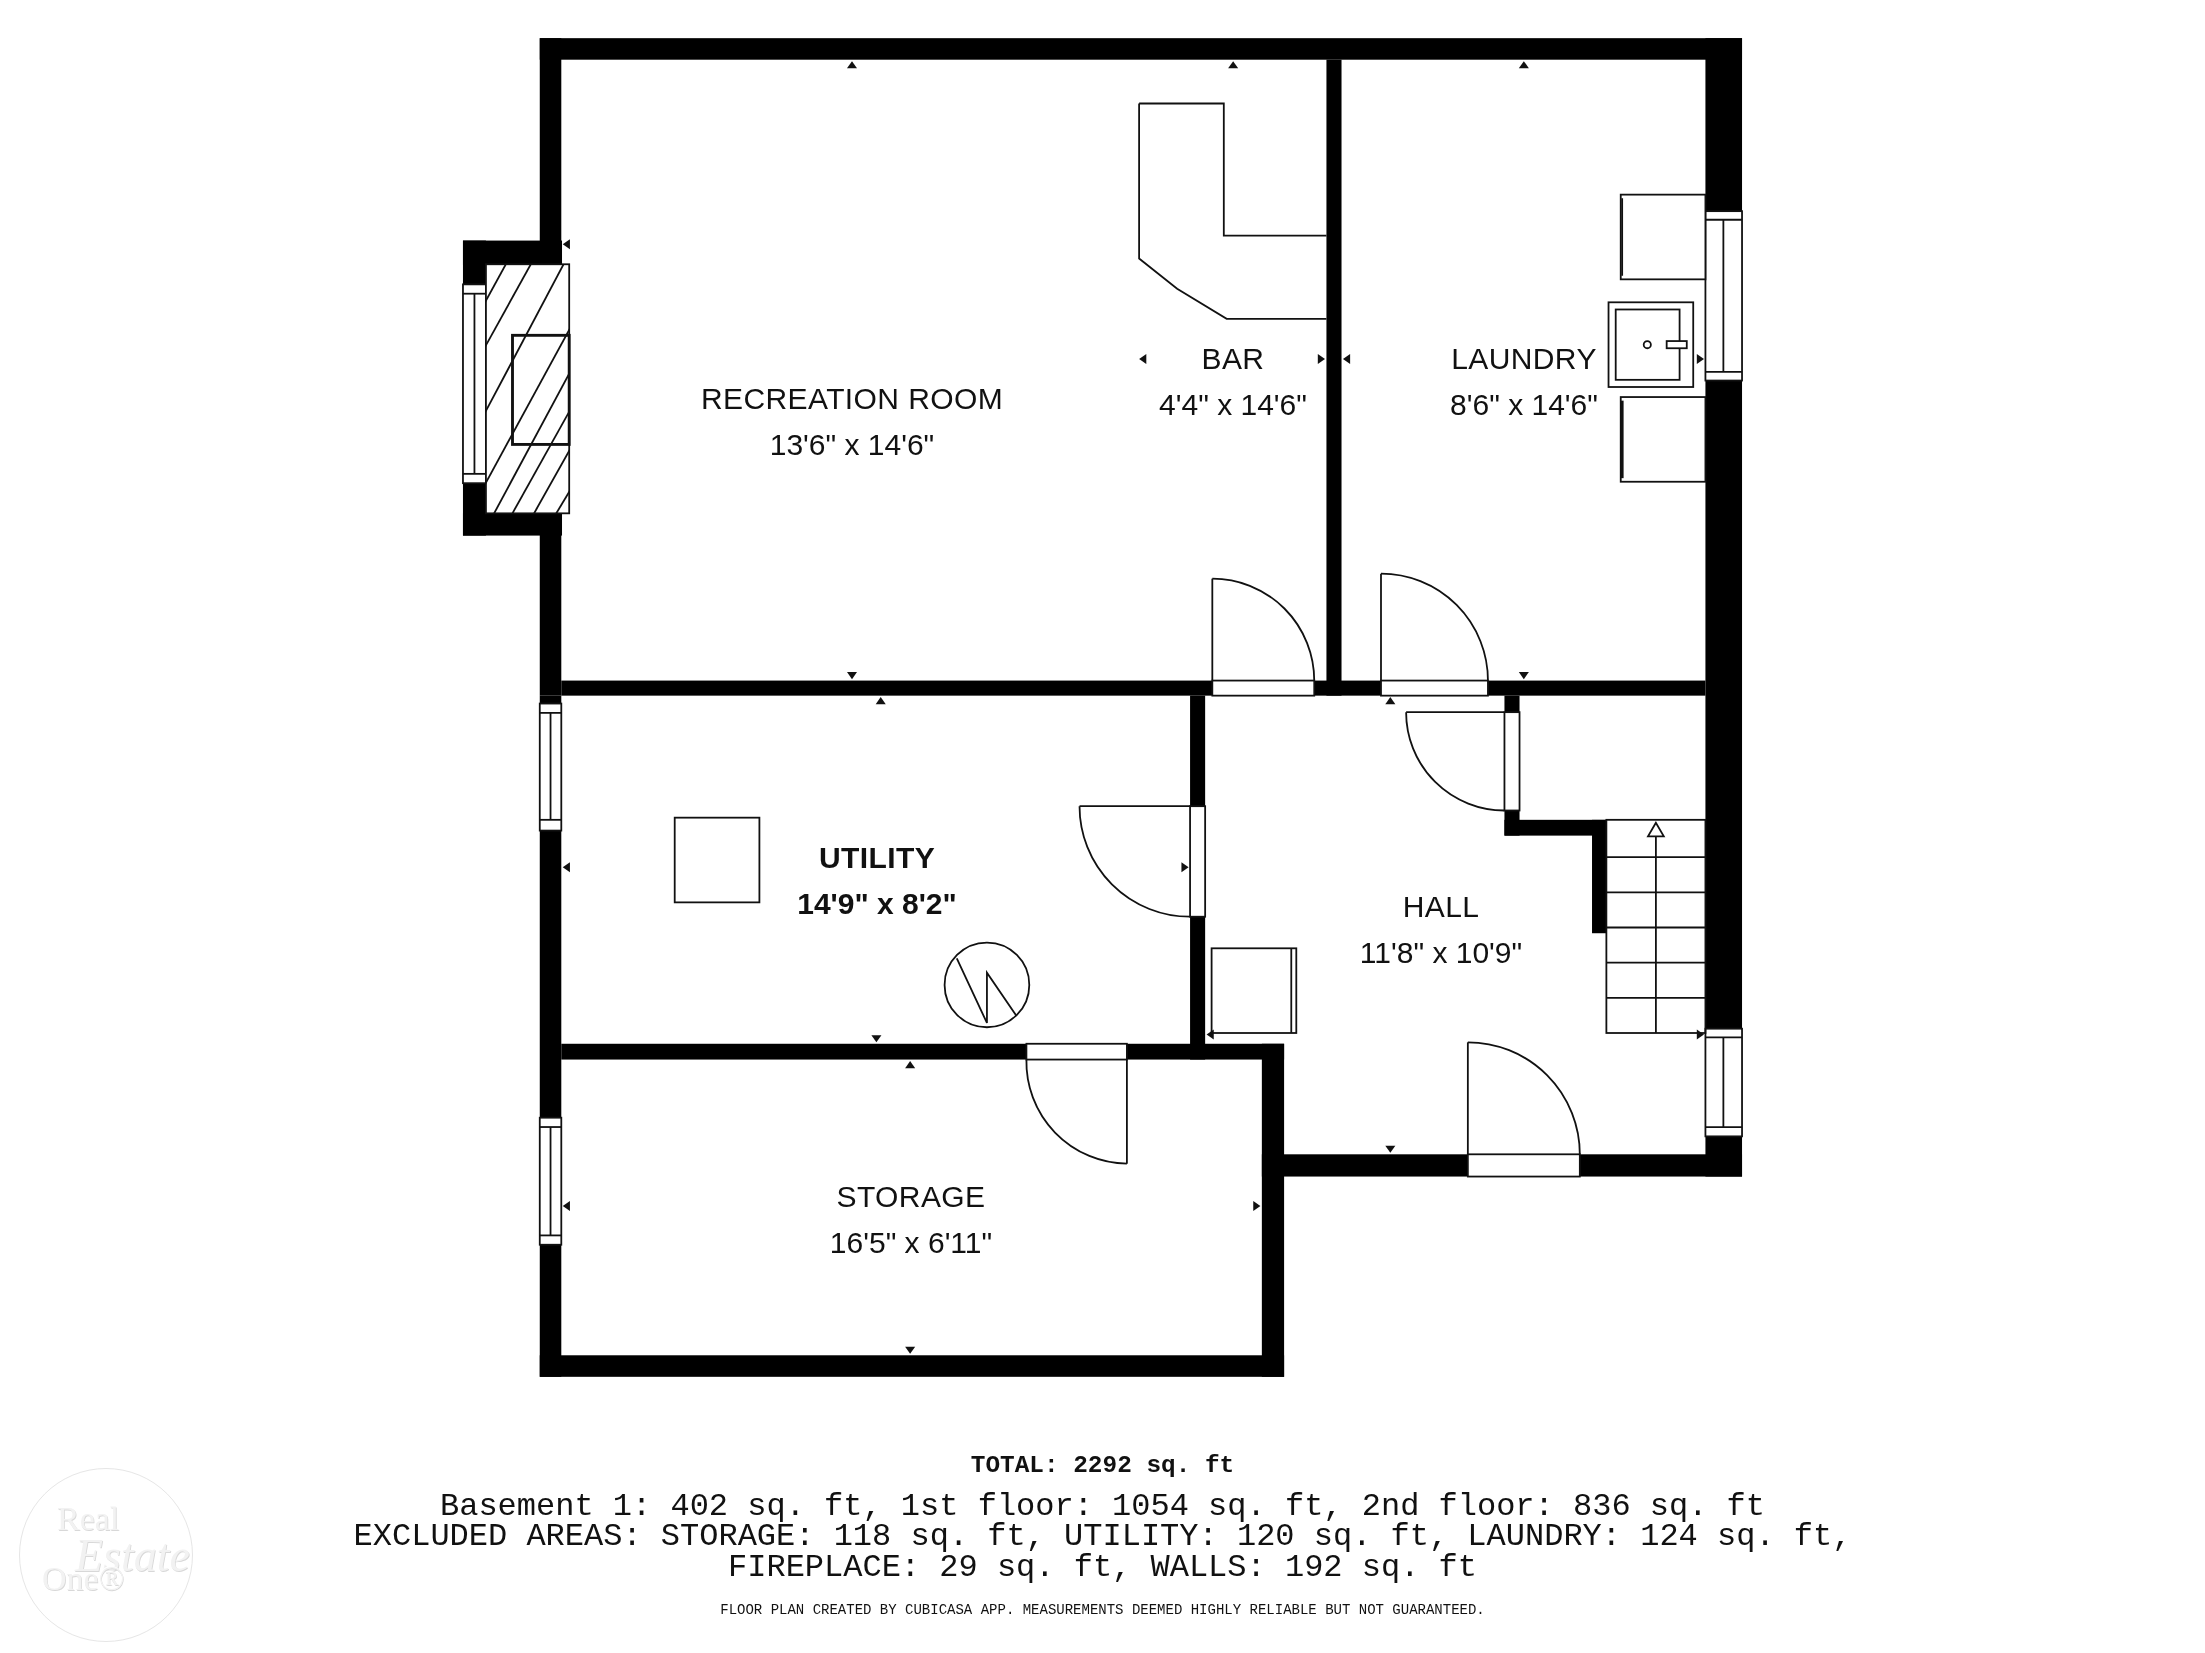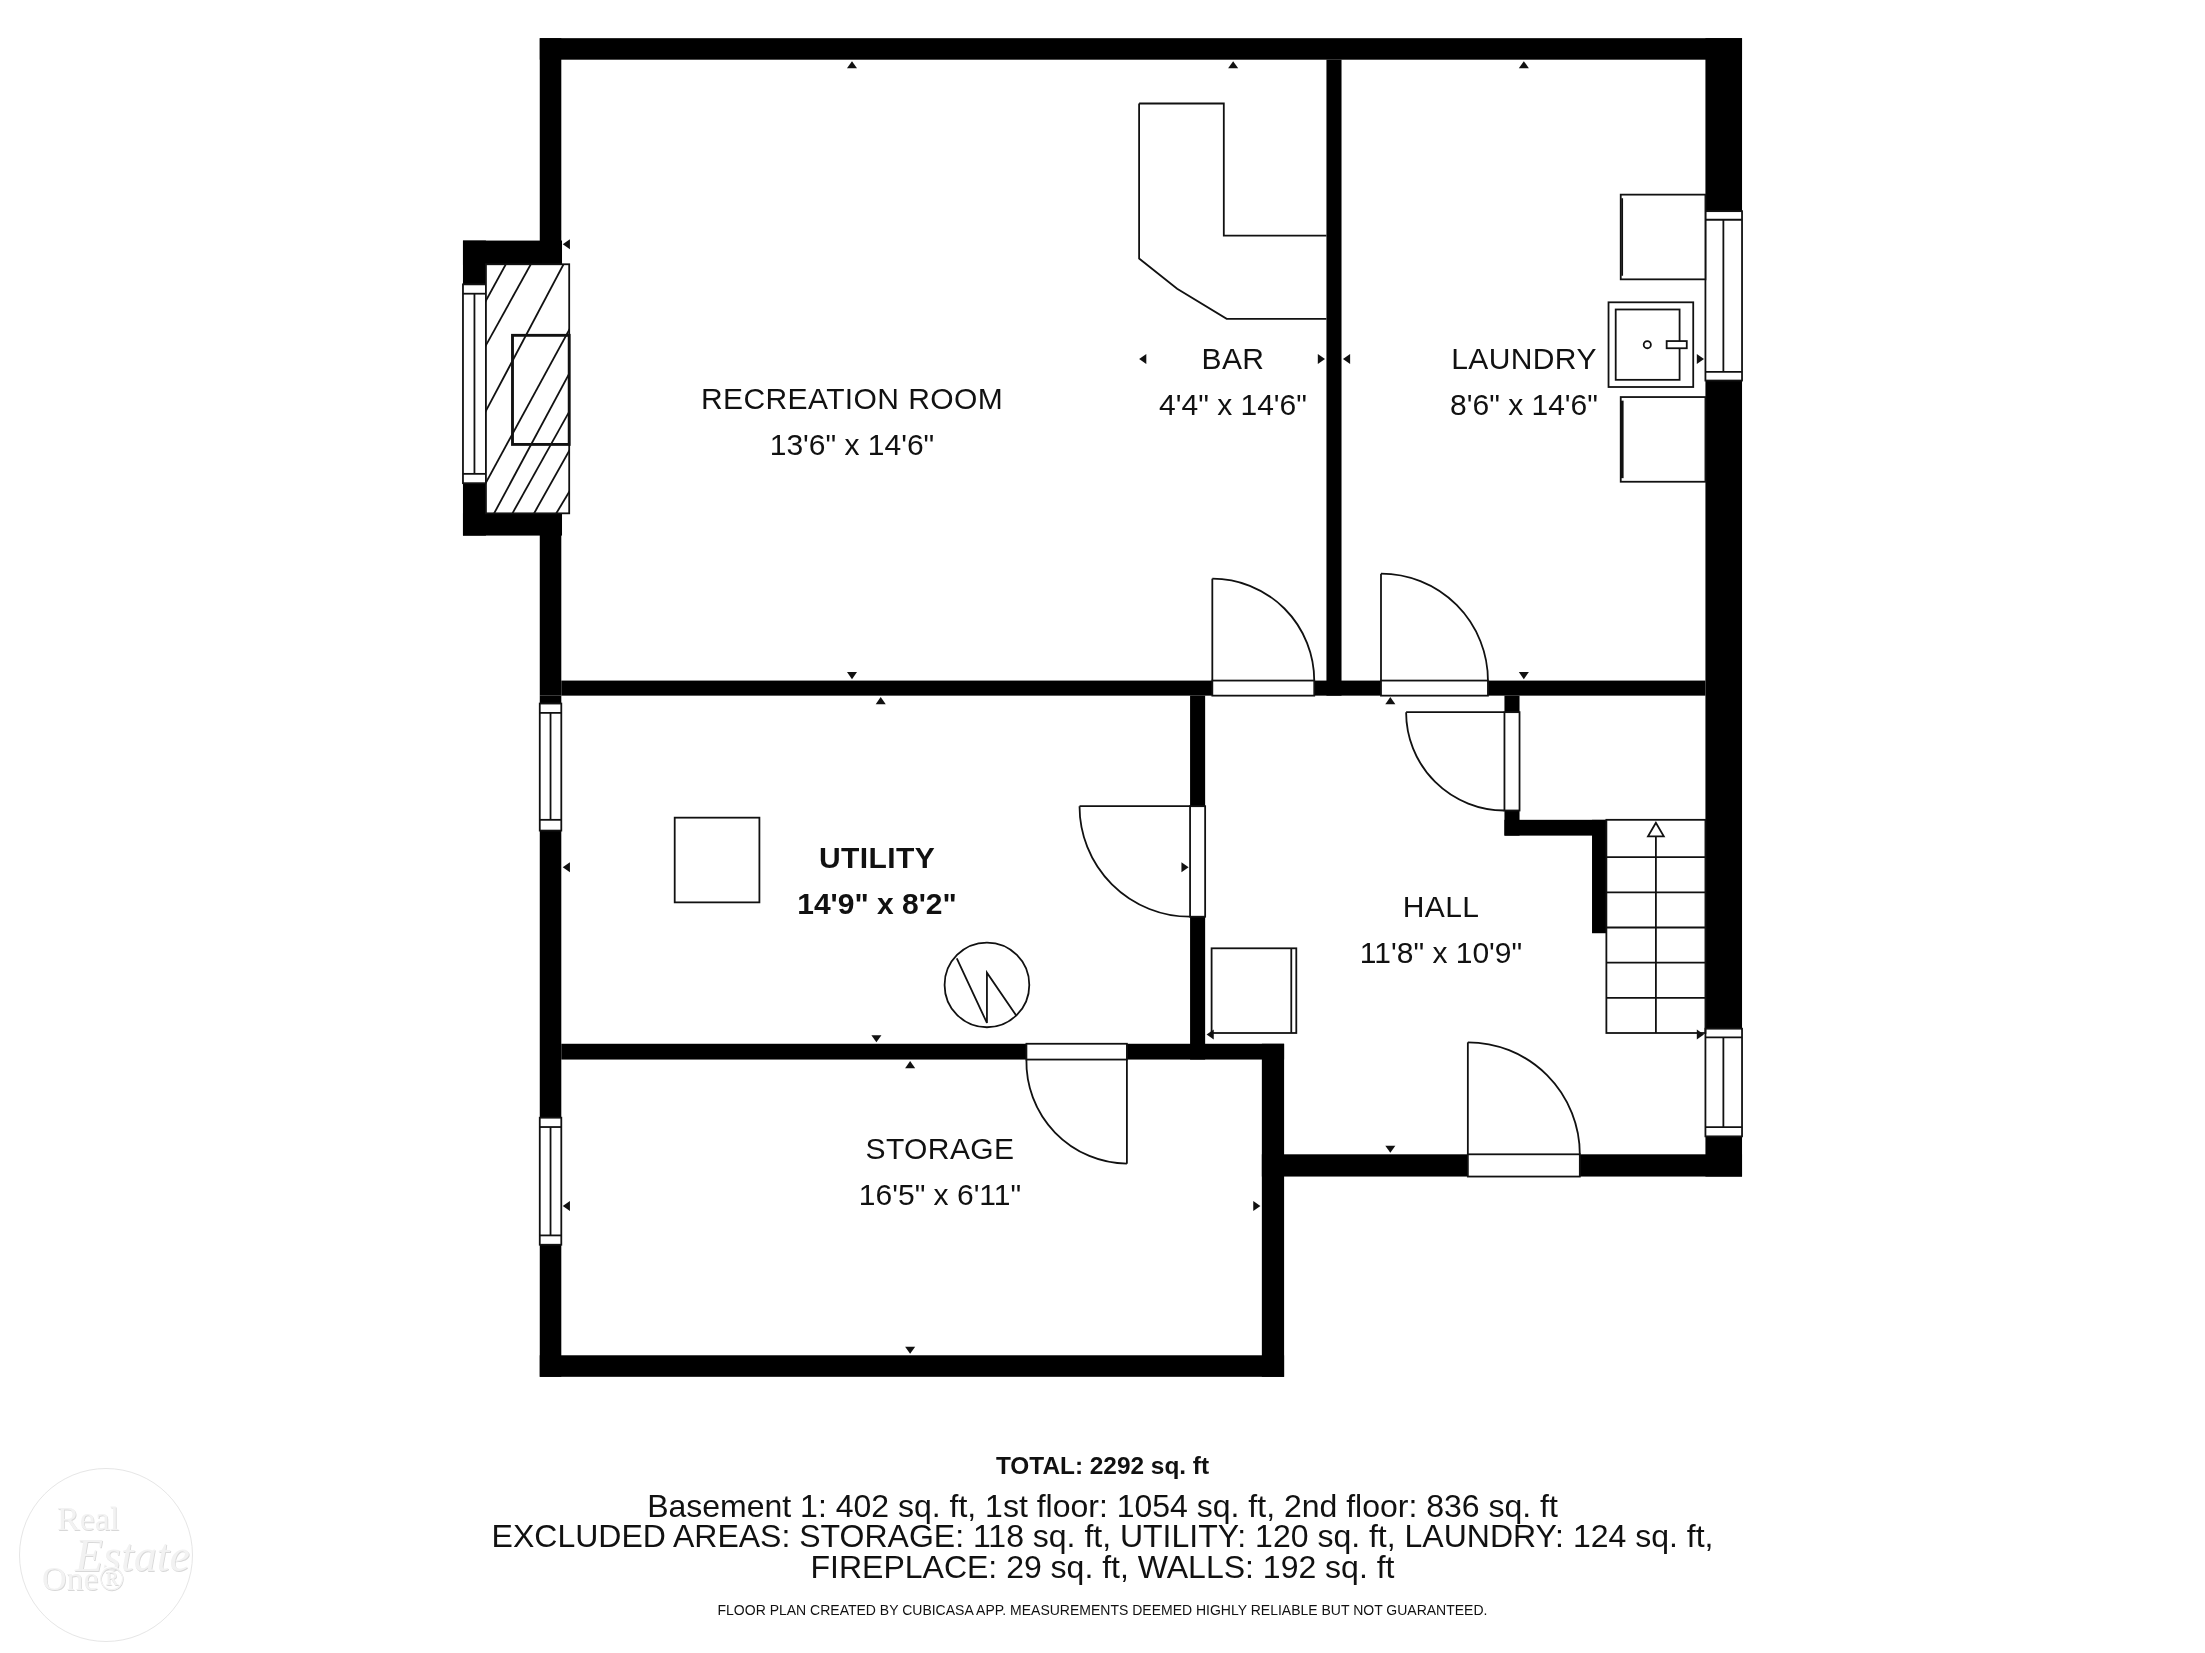--- a/index.html
+++ b/index.html
@@ -1,21 +1,21 @@
 <!DOCTYPE html>
 <html style="font-size:11.5px"><head>
 <meta charset="utf-8">
 <style>
   html, body { margin:0; padding:0; background:#ffffff; }
   body { width:2205px; height:1654px; position:relative; overflow:hidden; font-family:"Liberation Sans", sans-serif; }
   #plan { position:absolute; left:0; top:0; width:2205px; height:1654px; }
   .room-label { position:absolute; transform:translate(-50%,-50%); text-align:center; color:#111; white-space:nowrap; font-family:"Liberation Sans", sans-serif; }
   .room-name { font-size:30px; letter-spacing:0.4px; line-height:1; }
   .room-dim { font-size:30px; line-height:1; margin-top:16px; }
-  .footer { position:absolute; left:0; width:2205px; text-align:center; color:#111; font-family:Liberation Sans, sans-serif; white-space:nowrap; }
+  .footer { position:absolute; left:0; width:2205px; text-align:center; color:#111; font-family:Liberation Mono, monospace; white-space:nowrap; }
   .f-total { top:1452px; font-size:24.4px; font-weight:bold; }
   .f-line { font-size:32px; }
   .f-l1 { top:1488px; }
   .f-l2 { top:1518px; }
   .f-l3 { top:1549px; }
   .f-note { top:1602px; font-size:14px; }
   .wm { position:absolute; left:18.7px; top:1468px; width:172px; height:172px; border-radius:50%; border:1.4px solid #e6e6e6; }
   .wm-text { position:absolute; font-family:"Liberation Serif", serif; color:#f2f2f2; text-shadow:0.7px 0.7px 0 #d8d8d8, -0.7px -0.7px 0 #ffffff; line-height:1; }
   .wm-real { left:57px; top:1502px; font-size:34px; }
   .wm-estate { left:75px; top:1533px; font-size:46px;font-style:italic; }
@@ -209,21 +209,21 @@
   <div class="room-dim">8'6" x 14'6"</div>
 </div>
 <div class="room-label" style="left:877px; top:881px;font-weight:bold;">
   <div class="room-name">UTILITY</div>
   <div class="room-dim">14'9" x 8'2"</div>
 </div>
 <div class="room-label" style="left:1441px; top:930px;text-align:center;">
   <div class="room-name">HALL</div>
   <div class="room-dim">11'8" x 10'9"</div>
 </div>
-<div class="room-label" style="left:911px; top:1172px;margin-left:29px;">
+<div class="room-label" style="left:911px; top:1220px;">
   <div class="room-name">STORAGE</div>
   <div class="room-dim">16'5" x 6'11"</div>
 </div>
 
 <div class="footer f-total">TOTAL: 2292 sq. ft</div>
 <div class="footer f-line f-l1">Basement 1: 402 sq. ft, 1st floor: 1054 sq. ft, 2nd floor: 836 sq. ft</div>
 <div class="footer f-line f-l2">EXCLUDED AREAS: STORAGE: 118 sq. ft, UTILITY: 120 sq. ft, LAUNDRY: 124 sq. ft,</div>
 <div class="footer f-line f-l3">FIREPLACE: 29 sq. ft, WALLS: 192 sq. ft</div>
 <div class="footer f-note">FLOOR PLAN CREATED BY CUBICASA APP. MEASUREMENTS DEEMED HIGHLY RELIABLE BUT NOT GUARANTEED.</div>
 

